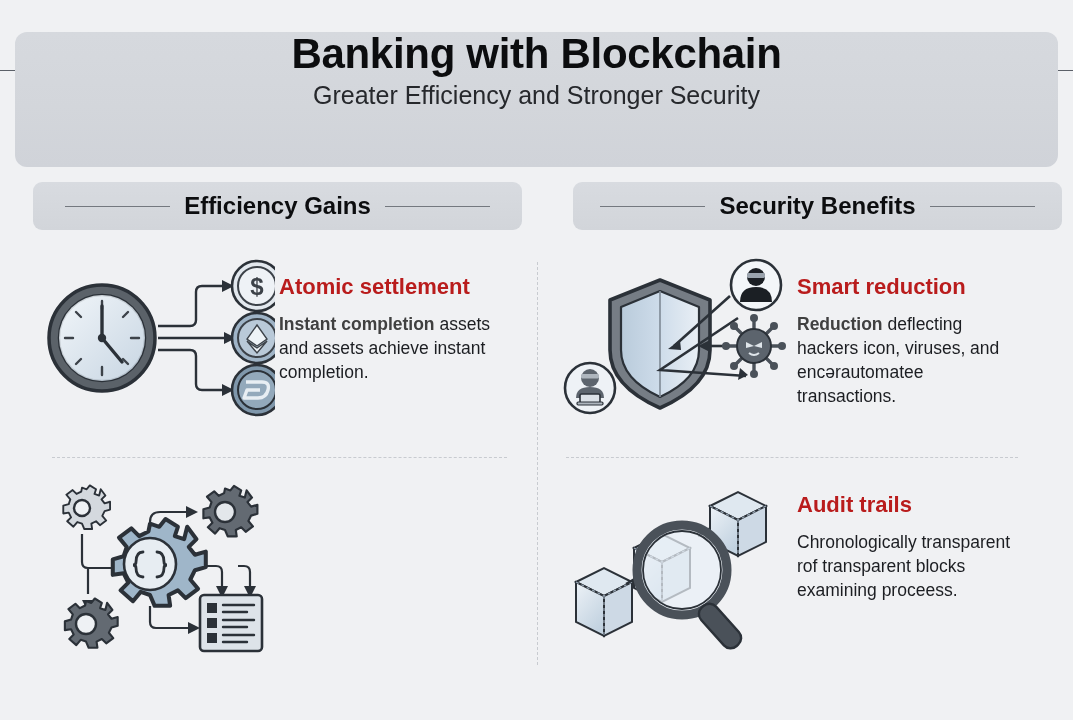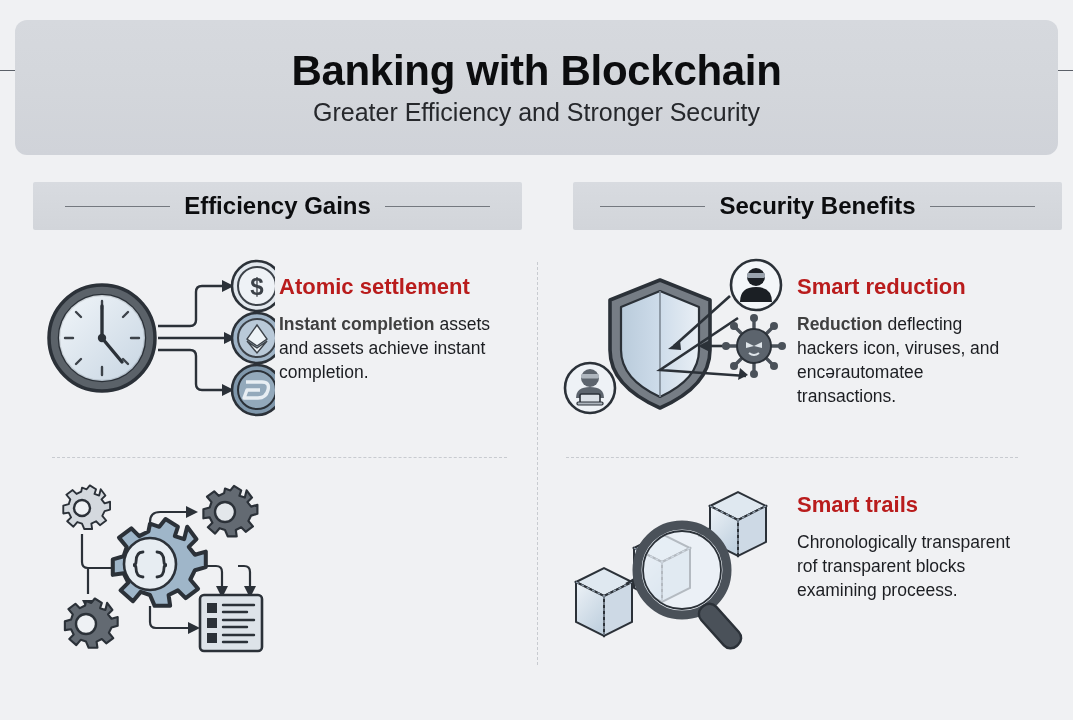--- a/index.html
+++ b/index.html
@@ -25,29 +25,29 @@
     position: absolute;
     top: 70px;
     height: 1px;
     background: #5b6068;
   }
   .header-rule.left  { left: 0;    width: 206px; }
   .header-rule.right { left: 866px; width: 207px; }
 
   .header-panel {
     position: absolute;
-    left: 15px; top: 20px;
+    left: 15px; top: 32px;
     width: 1043px; height: 135px;
     background: linear-gradient(180deg, #d6d9de 0%, #d3d6db 55%, #d0d3d9 100%);
     border-radius: 12px;
     box-sizing: border-box;
     display: flex;
     flex-direction: column;
     align-items: center;
-    justify-content: center;
+    justify-content: flex-start;
   }
   .main-title {
     font-size: 42px;
     font-weight: bold;
     color: #0c0d0f;
     letter-spacing: -0.3px;
     line-height: 1.05;
     margin: 0 0 6px 0;
     text-align: center;
   }
@@ -59,21 +59,21 @@
     margin: 0;
     text-align: center;
   }
 
   
   .sec-head {
     position: absolute;
     top: 182px;
     height: 48px;
     background: linear-gradient(180deg, #d8dbe0 0%, #d2d5da 100%);
-    border-radius: 2px;
+    border-radius: 9px;
     display: flex;
     align-items: center;
     justify-content: center;
     gap: 14px;
     box-sizing: border-box;
     padding: 0 6px;
   }
   .sec-head.left  { left: 33px;  width: 489px; }
   .sec-head.right { left: 573px; width: 489px; }
   .sec-line {
@@ -435,16 +435,16 @@
       </g>
 
       <g>
         <circle cx="124" cy="88" r="45" fill="#e9f0f6" fill-opacity="0.72" stroke="#4a5159" stroke-width="9"></circle>
         <circle cx="124" cy="88" r="39" fill="none" stroke="#2b3138" stroke-width="1.8"></circle>
         <rect x="152" y="118" width="20" height="52" rx="9" fill="#4a5159" stroke="#2b3138" stroke-width="2.4" transform="rotate(-42 162 144)"></rect>
       </g>
     </svg>
   </div>
   <div class="text-box">
-    <h2 class="item-title">Smart trails</h2>
+    <h2 class="item-title">Audit trails</h2>
     <p class="item-body"><b></b><span>Chronologically transparent rof transparent blocks examining proceess.</span></p>
   </div>
 </div>
 
 </body></html>

